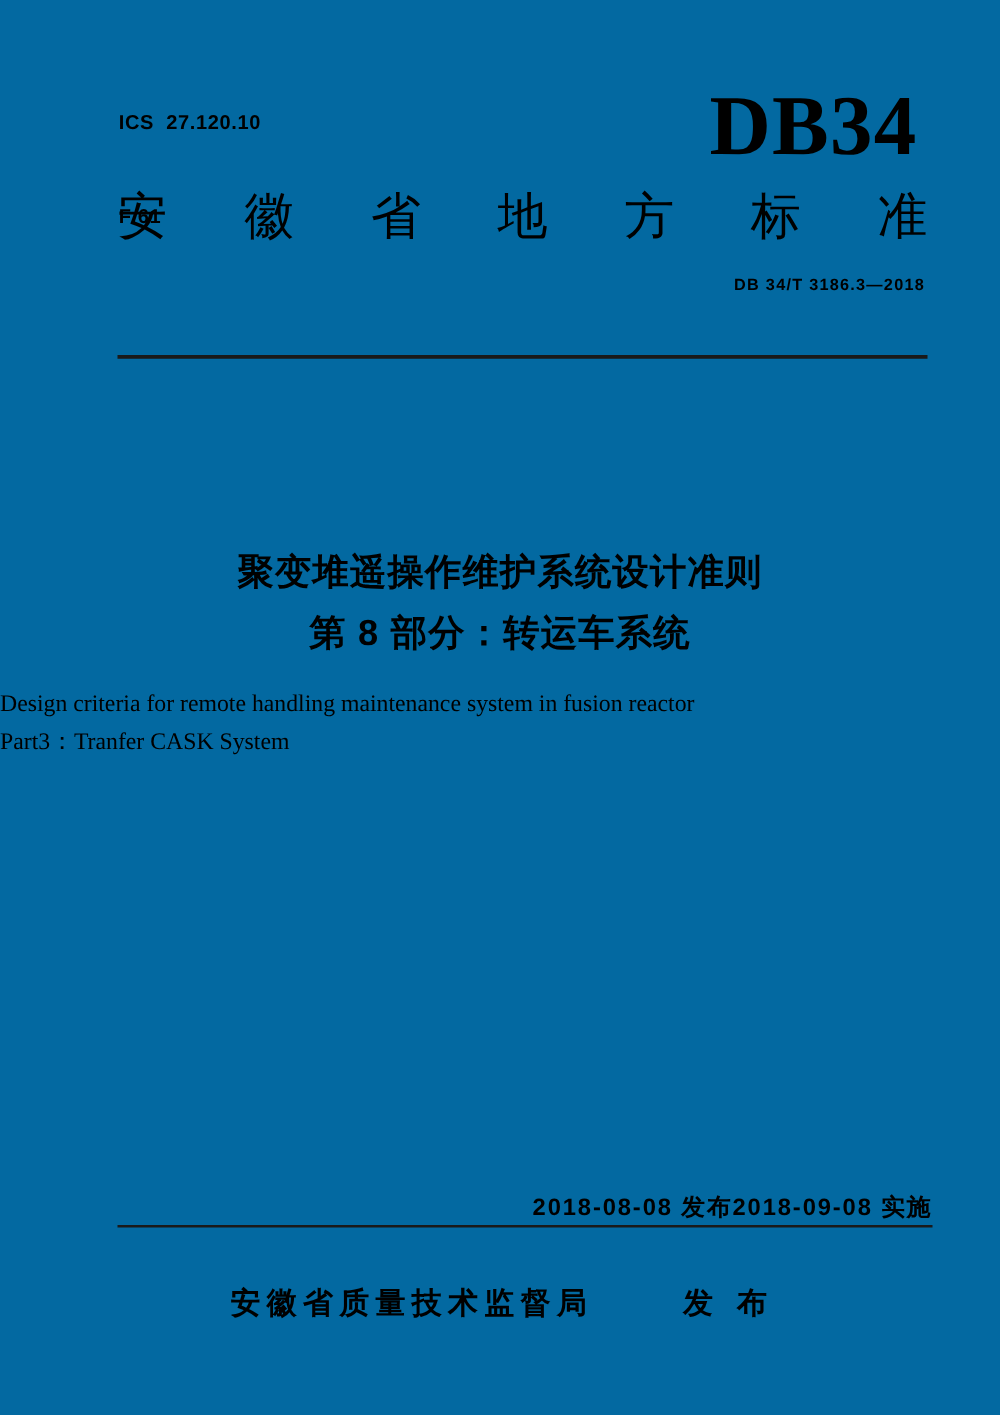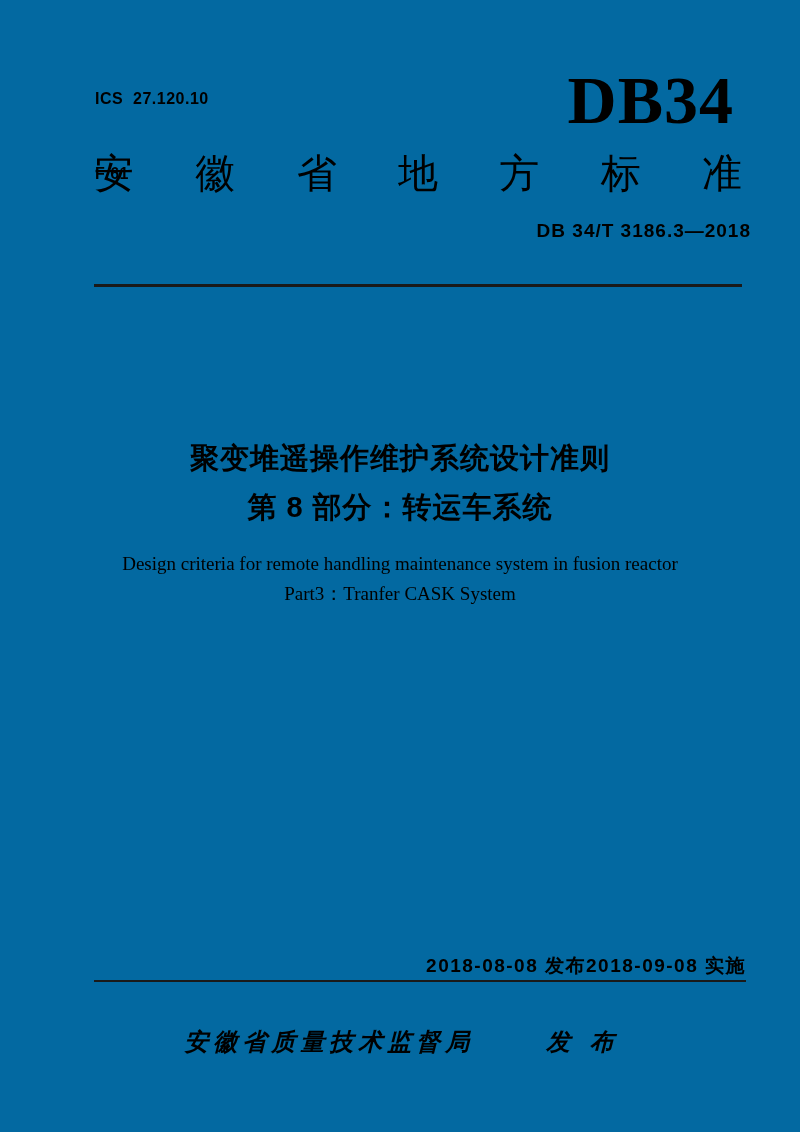--- a/index.html
+++ b/index.html
@@ -47,22 +47,22 @@
     line-height: 46px;
     font-weight: 500;
     text-align: justify;
     text-align-last: justify;
     white-space: nowrap;
   }
   
   .standard-number {
     position: absolute;
     top: 220px;
-    right: 49px;
-    font-size: 19px;
+    right: 60px;
+    font-size: 13px;
     font-weight: bold;
     letter-spacing: 1px;
   }
   
   .rule-top {
     position: absolute;
     left: 94px;
     top: 284px;
     width: 648px;
     height: 3px;
@@ -86,21 +86,20 @@
     font-size: 29px;
     line-height: 49px;
     font-weight: bold;
     letter-spacing: 1px;
   }
   .title-en {
     position: absolute;
     left: 0;
     top: 549px;
     width: 800px;
-    text-align: center;
     font-family: "Liberation Serif", serif;
     font-size: 19px;
     line-height: 30px;
     font-weight: normal;
   }
   
   .dates-row {
     position: absolute;
     left: 94px;
     top: 953px;
@@ -116,21 +115,20 @@
     position: absolute;
     left: 0;
     top: 1026px;
     width: 800px;
     display: flex;
     justify-content: center;
     align-items: baseline;
     gap: 72px;
     font-size: 24px;
     font-weight: bold;
-    font-style: italic;
   }
   .publisher-name { letter-spacing: 5px; }
   .publish-action { letter-spacing: 2px; white-space: pre; }
 </style>
 </head>
 <body>
 
 <div class="page">
 
   <div class="ics-block">

